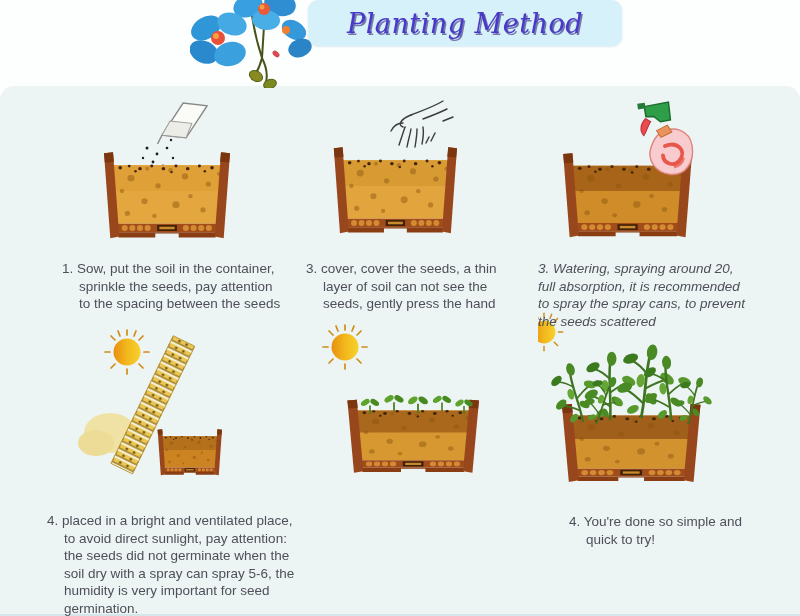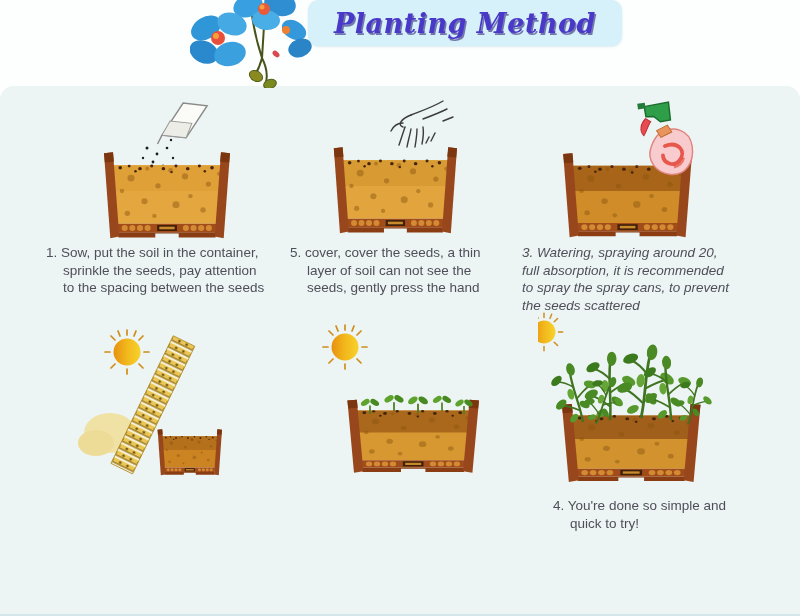--- a/index.html
+++ b/index.html
@@ -4,28 +4,28 @@
 <style>
   html,body{margin:0;padding:0;background:#ffffff;}
   .page{position:relative;width:800px;height:616px;overflow:hidden;background:#ffffff;
         font-family:"Liberation Sans",sans-serif;}
   
   .header{position:absolute;left:0;top:0;width:800px;height:88px;background:#fdfefe;}
   .banner{position:absolute;left:308px;top:0;width:314px;height:46px;background:#d6f1f9;
           border-radius:10px;display:flex;align-items:center;justify-content:center;
           box-shadow:0 1px 2px rgba(120,180,200,.25);}
   .banner h1{margin:0;font-family:"DejaVu Serif","Liberation Serif",serif;
-             font-style:italic;font-weight:bold;font-size:27px;color:#4a38c8;
+             font-style:italic;font-weight:normal;font-size:27px;color:#4a38c8;
              text-shadow:1.5px 1.8px 0 rgba(32,20,110,.55);letter-spacing:.5px;}
   .flower{position:absolute;left:190px;top:0;z-index:2;}
   
   .content{position:absolute;left:0;top:86px;width:800px;height:530px;background:#ecf4f4;
            border-radius:14px 14px 0 0;border-bottom:2px solid #d4e6ea;box-sizing:border-box;}
   .illo{position:absolute;}
-  .caption{position:absolute;margin:0;font-size:13.5px;line-height:17.5px;color:#4f4f59;
+  .caption{position:absolute;margin:16px;font-size:13.5px;line-height:17.5px;color:#4f4f59;
            white-space:pre-line;padding-left:17px;text-indent:-17px;}
   .caption.flush{padding-left:2px;text-indent:0;font-style:italic;}
 </style>
 </head>
 <body>
 
 <svg width="0" height="0" style="position:absolute" aria-hidden="true">
   <defs>
     <linearGradient id="sungrad" x1="0" y1="0" x2="1" y2="0">
       <stop offset="0" stop-color="#e8900f"></stop>
@@ -246,24 +246,30 @@
         <use href="#sprigg" transform="translate(103,106) scale(1.85) rotate(8)"></use>
         <use href="#sprigg" transform="translate(133,108) scale(1.6) rotate(-6)"></use>
         <use href="#sprigg" transform="translate(58,112) scale(1.25) rotate(20)"></use>
         <use href="#sprigg" transform="translate(150,112) scale(1.2) rotate(14)"></use>
       </g>
     </svg>
 
     <p class="caption" style="left:46px;top:158px;width:245px">1. Sow, put the soil in the container,
 sprinkle the seeds, pay attention
 to the spacing between the seeds</p>
-    <p class="caption" style="left:290px;top:158px;width:225px">5. cover, cover the seeds, a thin
+    <p class="caption" style="left:290px;top:158px;width:225px">3. cover, cover the seeds, a thin
 layer of soil can not see the
 seeds, gently press the hand</p>
     <p class="caption flush" style="left:520px;top:158px;width:258px">3. Watering, spraying around 20,
 full absorption, it is recommended
  to spray the spray cans, to prevent
 the seeds scattered</p>
+    <p class="caption" style="left:31px;top:410px;width:265px">4. placed in a bright and ventilated place,
+to avoid direct sunlight, pay attention:
+the seeds did not germinate when the
+soil dry with a spray can spray 5-6, the
+humidity is very important for seed
+germination.</p>
     <p class="caption" style="left:553px;top:411px;width:215px">4. You're done so simple and
 quick to try!</p>
 
   </div>
 </div>
 
 </body></html>

